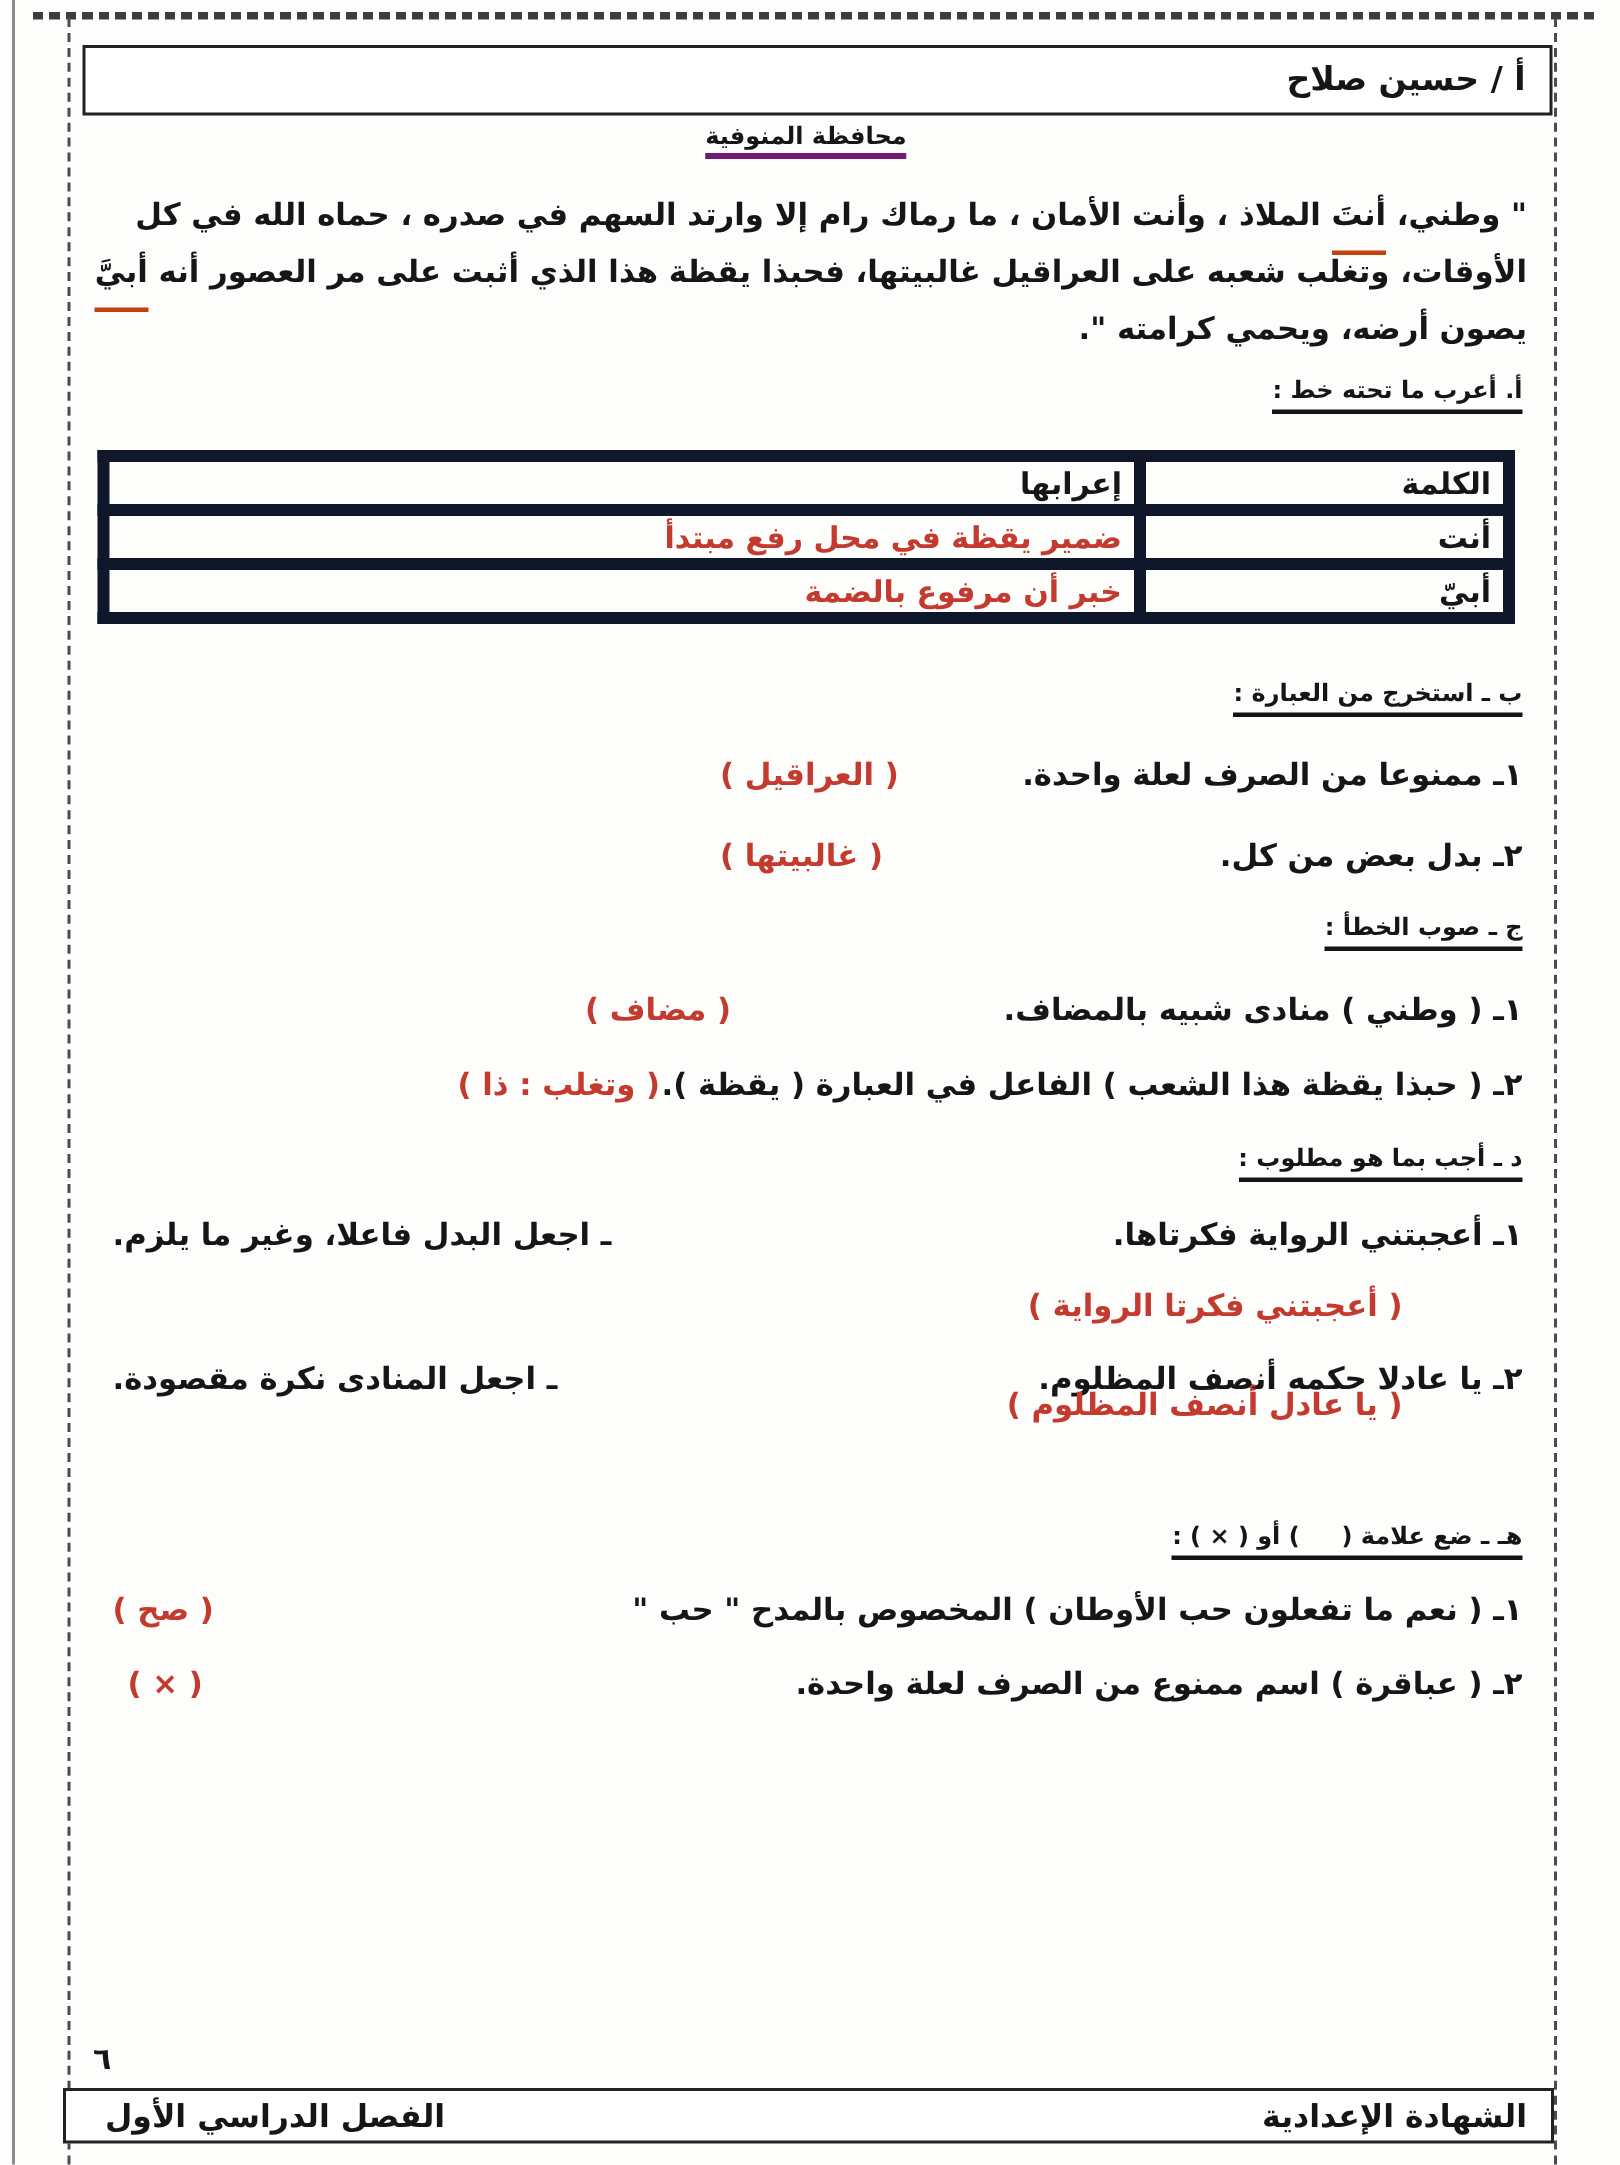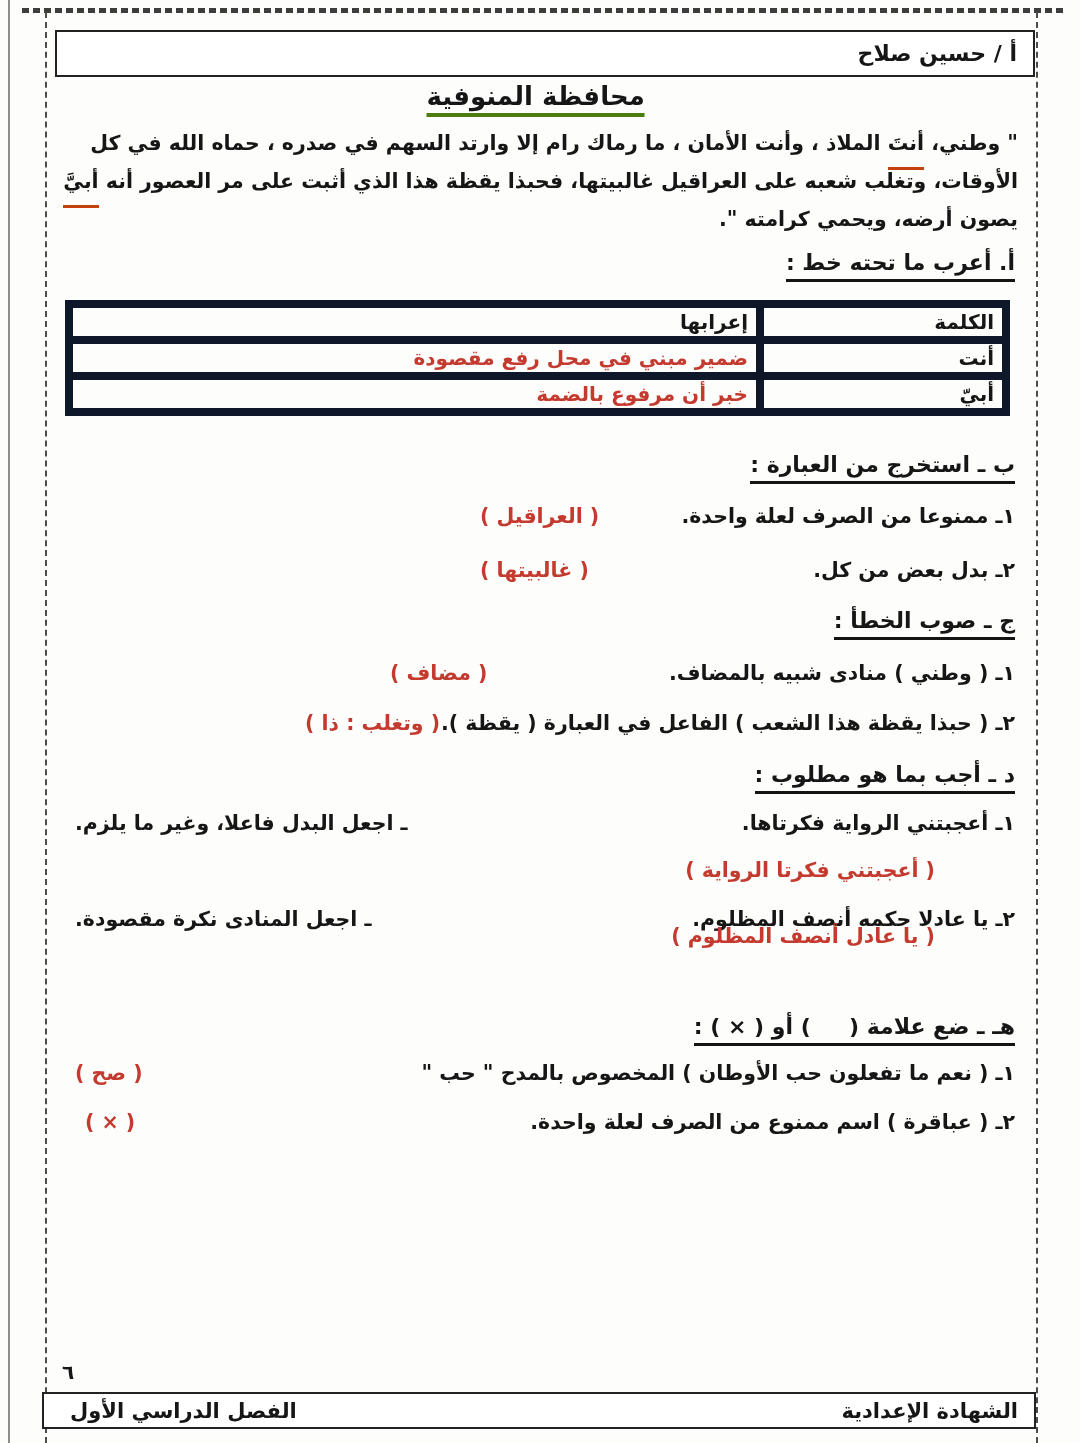--- a/index.html
+++ b/index.html
@@ -26,32 +26,32 @@
   
   .header-box {
     position:absolute; top:30px; left:55px; width:980px; height:47px;
     border:2px solid #222; background:#fff;
     display:flex; justify-content:space-between; align-items:center;
     padding:0 16px; direction:rtl; font-size:22px;
   }
   
   .doc-title {
     position:absolute; top:81px; left:50%; transform:translateX(-52%);
-    font-size:26px; border-bottom:4px solid #4d7c0f; padding-bottom:2px;
+    font-size:16px; border-bottom:4px solid #701a75; padding-bottom:2px;
     white-space:nowrap;
   }
   
   .para {
     position:absolute; top:124px; right:62px; width:955px;
     direction:rtl; text-align:right; font-size:20.5px; line-height:38px;
   }
   .para .ln { white-space:nowrap; }
   .para .uw { border-bottom:3px solid #c2410c; padding-bottom:12px; }
   
-  .sec { position:absolute; right:65px; font-size:22px; white-space:nowrap; }
+  .sec { position:absolute; right:65px; font-size:16px; white-space:nowrap; }
   .sec .u { display:inline-block; border-bottom:3px solid #141414; padding-bottom:4px; }
   .sec-a { top:250px; }
   .sec-b { top:452px; }
   .sec-c { top:608px; }
   .sec-d { top:762px; }
   .sec-e { top:1014px; }
   
   .grammar-table {
     position:absolute; top:300px; right:70px; width:945px;
     border-collapse:collapse; direction:rtl; font-size:20px;
@@ -108,21 +108,21 @@
   <span class="u">أ. أعرب ما تحته خط :</span>
 </div>
 <table class="grammar-table">
   <tbody>
       <tr>
     <td class="word">الكلمة</td>
     <td>إعرابها</td>
   </tr>
   <tr>
     <td class="word">أنت</td>
-    <td class="red">ضمير مبني في محل رفع مقصودة</td>
+    <td class="red">ضمير يقظة في محل رفع مبتدأ</td>
   </tr>
   <tr>
     <td class="word">أبيّ</td>
     <td class="red">خبر أن مرفوع بالضمة</td>
   </tr>
 </tbody>
   </table>
 
 <div class="sec sec-b">
   <span class="u">ب ـ استخرج من العبارة :</span>

